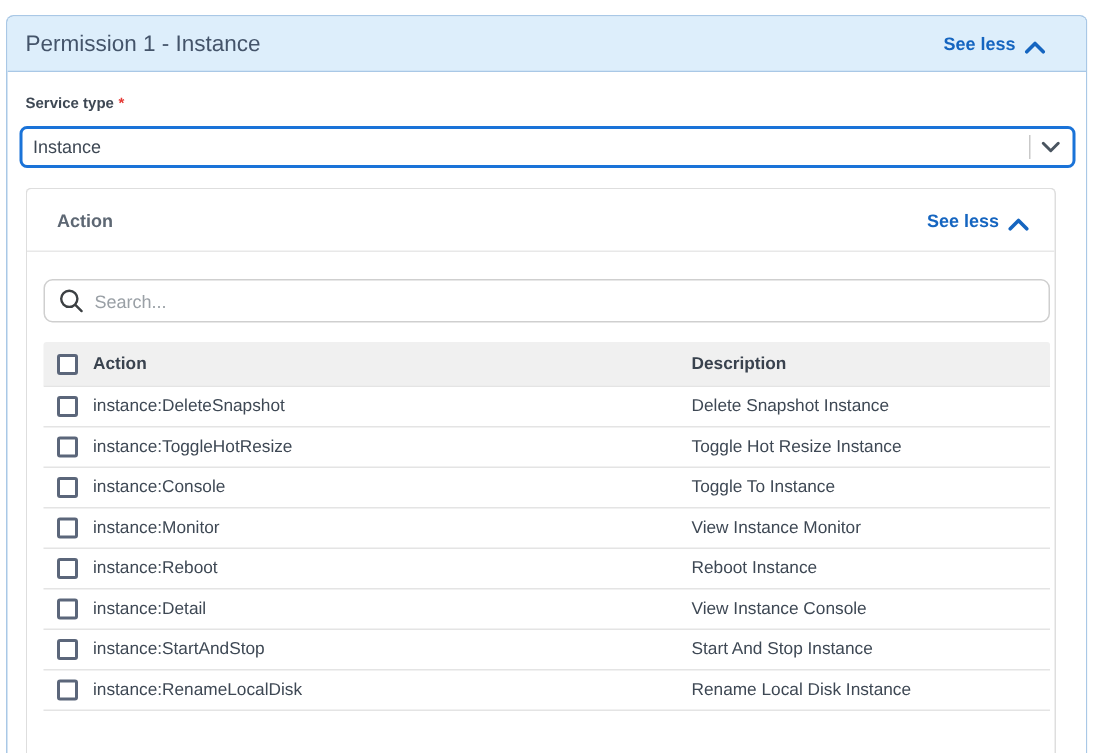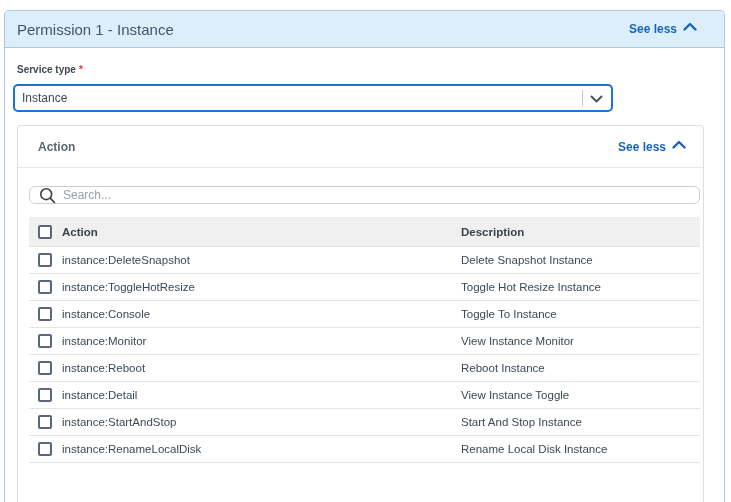--- a/index.html
+++ b/index.html
@@ -31,21 +31,21 @@
     padding: 0 27px 0 12px;
   }
   .card-title {
     font-size: 15px;
     font-weight: 400;
     color: var(--title-text);
   }
 
   .see-less {
     display: flex;
-    align-items: flex-start;
+    align-items: flex-end;
     gap: 6px;
     color: var(--accent-blue);
     font-size: 12px;
     font-weight: 700;
     cursor: pointer;
     background: none; border: none;
     font-family: "Liberation Sans", sans-serif;
   }
   .see-less svg { display: block; }
 
@@ -54,21 +54,21 @@
     font-size: 10px;
     font-weight: 700;
     color: var(--body-text);
     line-height: 13px;
   }
   .required-mark { color: var(--required-red); margin-left: 3px; }
 
   .select-box {
     position: relative;
     margin-left: 8px;
-    width: 600px;
+    width: 704px;
     height: 28px;
     border: 2px solid var(--select-border);
     border-radius: 5px;
     background: #fff;
     display: flex;
     align-items: center;
     padding-left: 7px;
     cursor: pointer;
   }
   .select-value {
@@ -105,21 +105,21 @@
     border-bottom: 1px solid #e8e8e8;
   }
   .panel-title {
     font-size: 12px;
     font-weight: 700;
     color: var(--muted-text);
   }
   .panel-body { padding: 18px 3px 40px 11px; }
 
   .search-box {
-    height: 18px;
+    height: 29px;
     border: 1px solid #cfcfcf;
     border-radius: 6px;
     display: flex;
     align-items: center;
     gap: 7px;
     padding-left: 9px;
     background: #fff;
   }
   .search-box svg { flex: 0 0 auto; color: #3c4043; }
   .search-input {
@@ -275,21 +275,21 @@
                 </span>
                 <span class="col-action">instance:Reboot</span>
                 <span class="col-desc">Reboot Instance</span>
               </div>
 
               <div class="t-row">
                 <span class="col-check">
                   <span class="checkbox"></span>
                 </span>
                 <span class="col-action">instance:Detail</span>
-                <span class="col-desc">View Instance Toggle</span>
+                <span class="col-desc">View Instance Console</span>
               </div>
 
               <div class="t-row">
                 <span class="col-check">
                   <span class="checkbox"></span>
                 </span>
                 <span class="col-action">instance:StartAndStop</span>
                 <span class="col-desc">Start And Stop Instance</span>
               </div>
 

